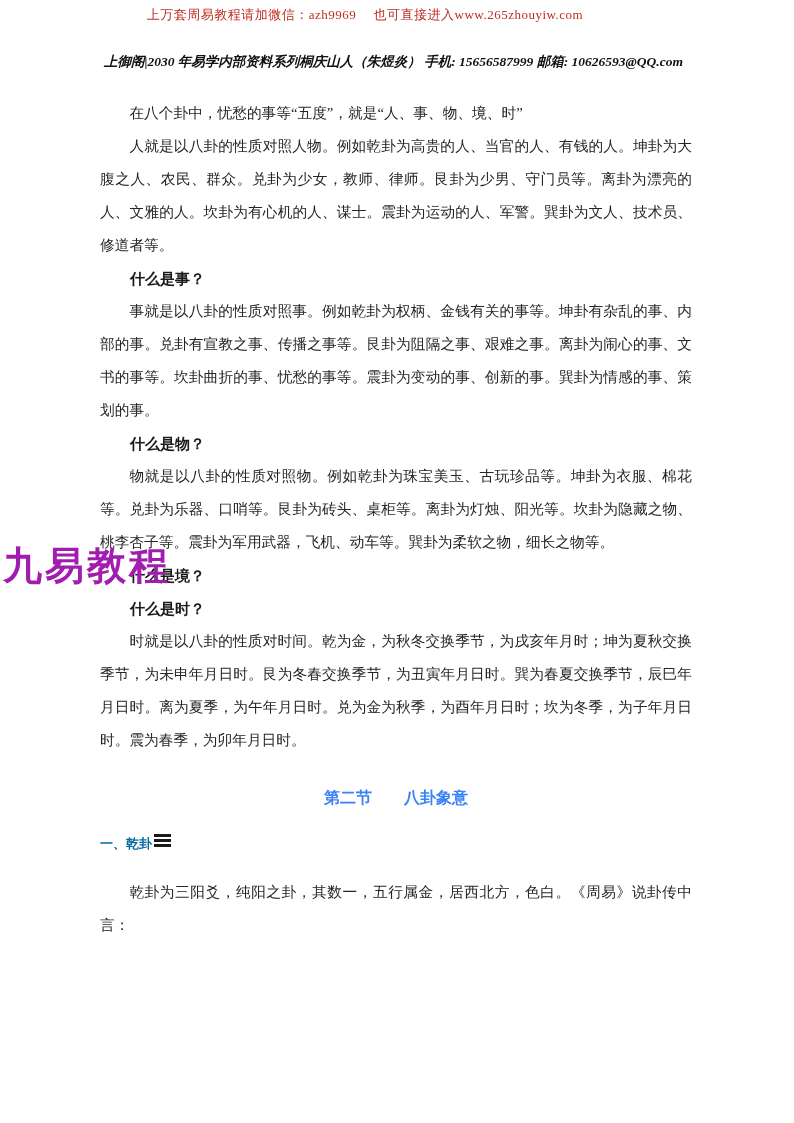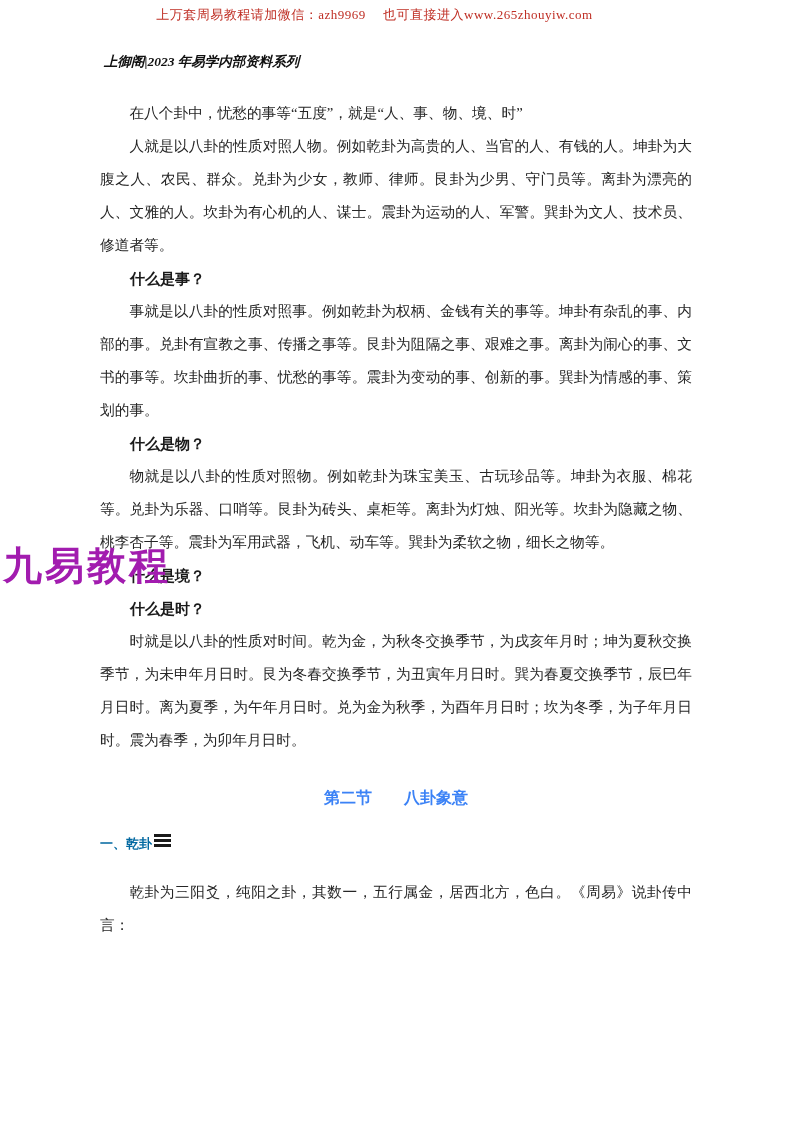--- a/index.html
+++ b/index.html
@@ -8,21 +8,20 @@
     background: #ffffff;
   }
   .page {
     position: relative;
     width: 730px;
     height: 1123px;
     background: #ffffff;
     overflow: hidden;
     font-family: "Liberation Serif", serif;
     color: #262626;
-    padding-left: 19px;
   }
   .top-banner {
     position: absolute;
     top: 6px;
     left: 0;
     width: 100%;
     text-align: center;
     font-size: 13px;
     letter-spacing: 0.5px;
     color: #bf2e24;
@@ -108,21 +107,22 @@
   }
 </style>
 </head>
 <body>
 
 <div class="page">
 
   <div class="top-banner">上万套周易教程请加微信：azh9969　 也可直接进入www.265zhouyiw.com</div>
 
   <div class="header-row">
-    <span>上御阁|2023 年易学内部资料系列</span>
+    <span>上御阁|2030 年易学内部资料系列</span>
+    <span>桐庆山人（朱煜炎） 手机: 15656587999  邮箱: 10626593@QQ.com</span>
   </div>
 
   <div class="content">
 
     <p>在八个卦中，忧愁的事等“五度”，就是“人、事、物、境、时”</p>
 
     <p>人就是以八卦的性质对照人物。例如乾卦为高贵的人、当官的人、有钱的人。坤卦为大腹之人、农民、群众。兑卦为少女，教师、律师。艮卦为少男、守门员等。离卦为漂亮的人、文雅的人。坎卦为有心机的人、谋士。震卦为运动的人、军警。巽卦为文人、技术员、修道者等。</p>
 
     <h3 class="q-heading">什么是事？</h3>
     <p>事就是以八卦的性质对照事。例如乾卦为权柄、金钱有关的事等。坤卦有杂乱的事、内部的事。兑卦有宣教之事、传播之事等。艮卦为阻隔之事、艰难之事。离卦为闹心的事、文书的事等。坎卦曲折的事、忧愁的事等。震卦为变动的事、创新的事。巽卦为情感的事、策划的事。</p>

